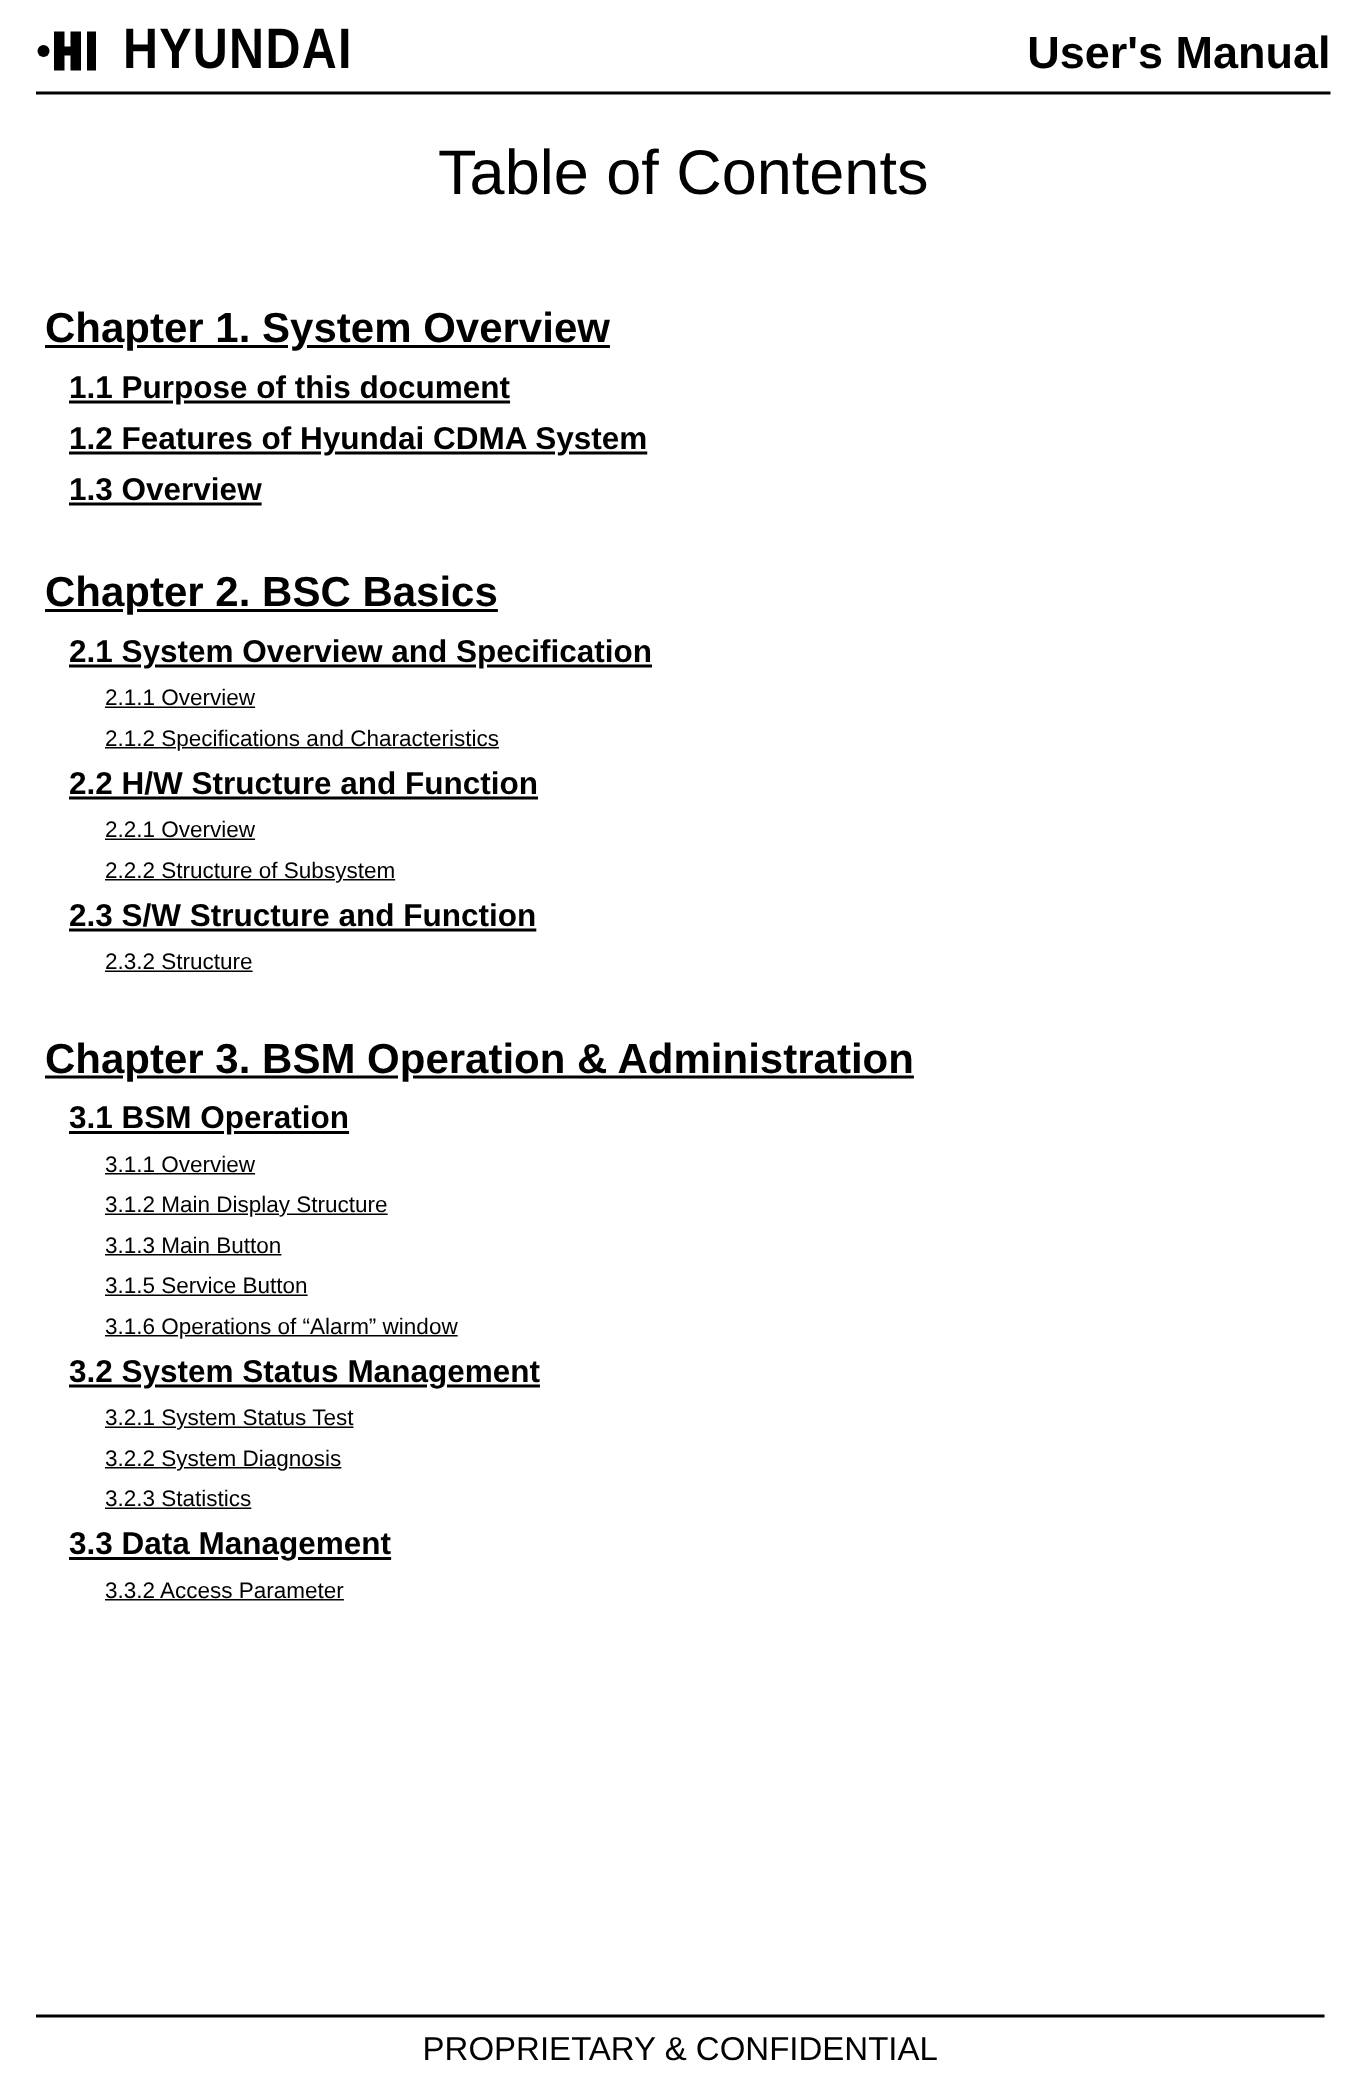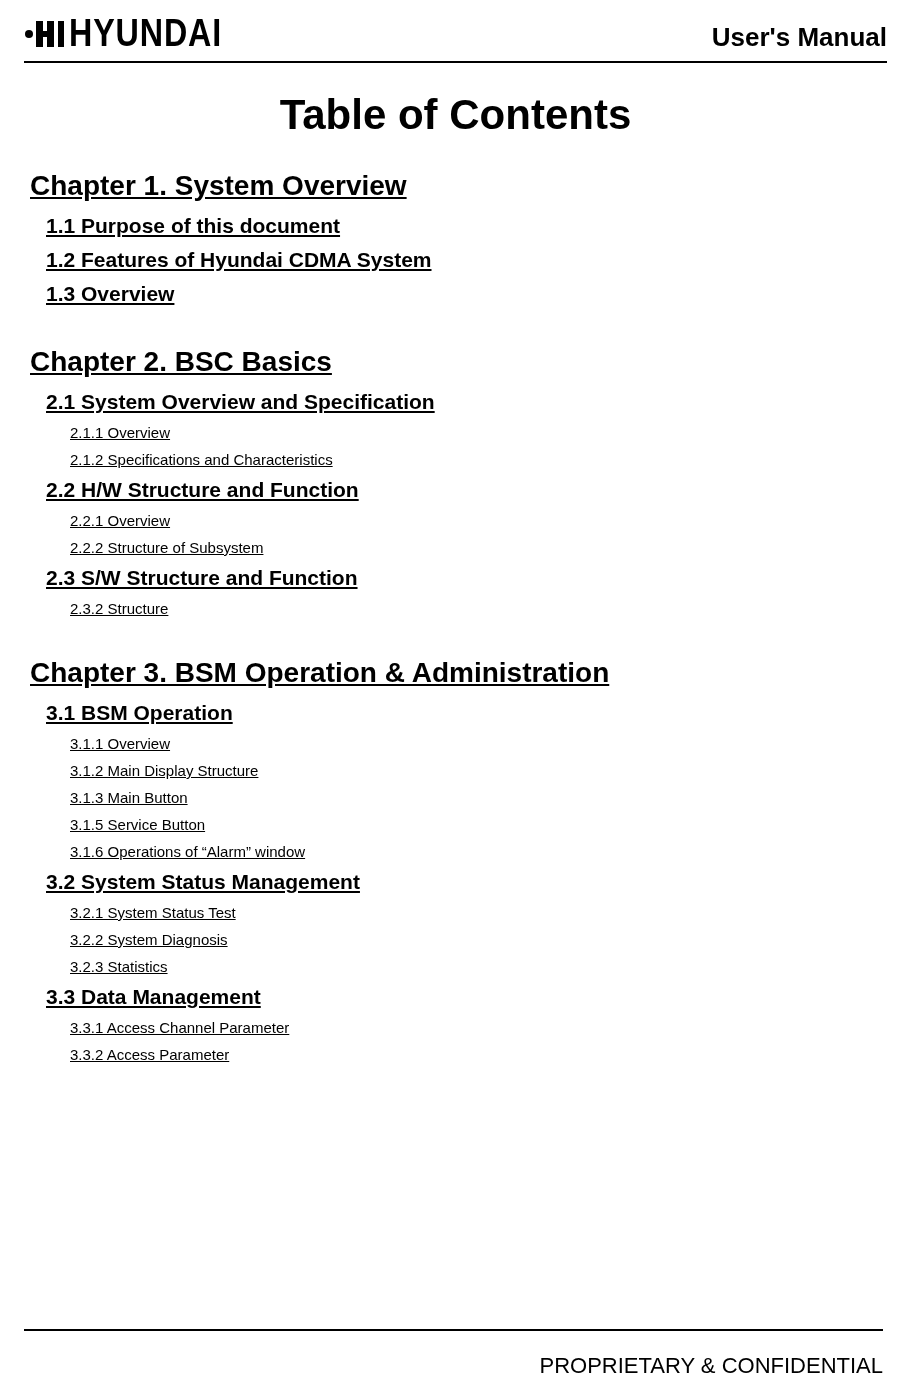--- a/index.html
+++ b/index.html
@@ -20,47 +20,47 @@
       display: flex;
       justify-content: space-between;
       align-items: flex-end;
       padding-top: 12px;
       padding-bottom: 6px;
       border-bottom: 2px solid #000;
     }
     .logo {
       display: flex;
       align-items: center;
-      gap: 3px;
+      gap: 16px;
     }
     .logo-mark {
       display: flex;
       align-items: center;
       gap: 0;
     }
     .logo-text {
       font-family: Arial, sans-serif;
       font-weight: 900;
       font-size: 38px;
       letter-spacing: 1px;
       font-stretch: condensed;
       transform: scaleX(0.85);
       transform-origin: left;
     }
     .header-title {
-      font-size: 26px;
+      font-size: 30px;
       font-weight: bold;
       padding-bottom: 2px;
     }
     .doc-title {
       text-align: center;
       font-size: 42px;
-      font-weight: bold;
+      font-weight: normal;
       margin-top: 28px;
-      margin-bottom: 31px;
+      margin-bottom: 64px;
     }
     .content {
       padding: 0 6px;
       text-decoration: underline;
     }
     .chapter-title {
       font-size: 28px;
       font-weight: bold;
       margin-bottom: 12px;
     }
@@ -78,23 +78,23 @@
     }
     .spacer {
       height: 30px;
     }
     .footer {
       position: absolute;
       left: 24px;
       right: 28px;
       bottom: 18px;
       border-top: 2px solid #000;
-      text-align: right;
+      text-align: center;
       font-size: 22px;
-      padding-top: 22px;
+      padding-top: 8px;
     }
   </style>
 </head>
 <body>
 
 <div class="header-row">
   <div class="logo">
     <span class="logo-mark">
       <svg width="42" height="34" viewBox="0 0 42 34">
         <circle cx="5" cy="17" r="4" fill="#000"></circle>
@@ -142,19 +142,18 @@
     <div class="subsection">3.1.1  Overview</div>
     <div class="subsection">3.1.2  Main Display Structure</div>
     <div class="subsection">3.1.3  Main Button</div>
     <div class="subsection">3.1.5  Service Button</div>
     <div class="subsection">3.1.6  Operations of “Alarm” window</div>
     <div class="section">3.2  System Status Management</div>
     <div class="subsection">3.2.1  System Status Test</div>
     <div class="subsection">3.2.2  System Diagnosis</div>
     <div class="subsection">3.2.3  Statistics</div>
     <div class="section">3.3  Data Management</div>
-    <div class="subsection">3.3.1  Access Channel Parameter</div>
     <div class="subsection">3.3.2  Access Parameter</div>
   </div>
 
 </div>
 
 <div class="footer">PROPRIETARY &amp; CONFIDENTIAL</div>
 
 </body></html>

